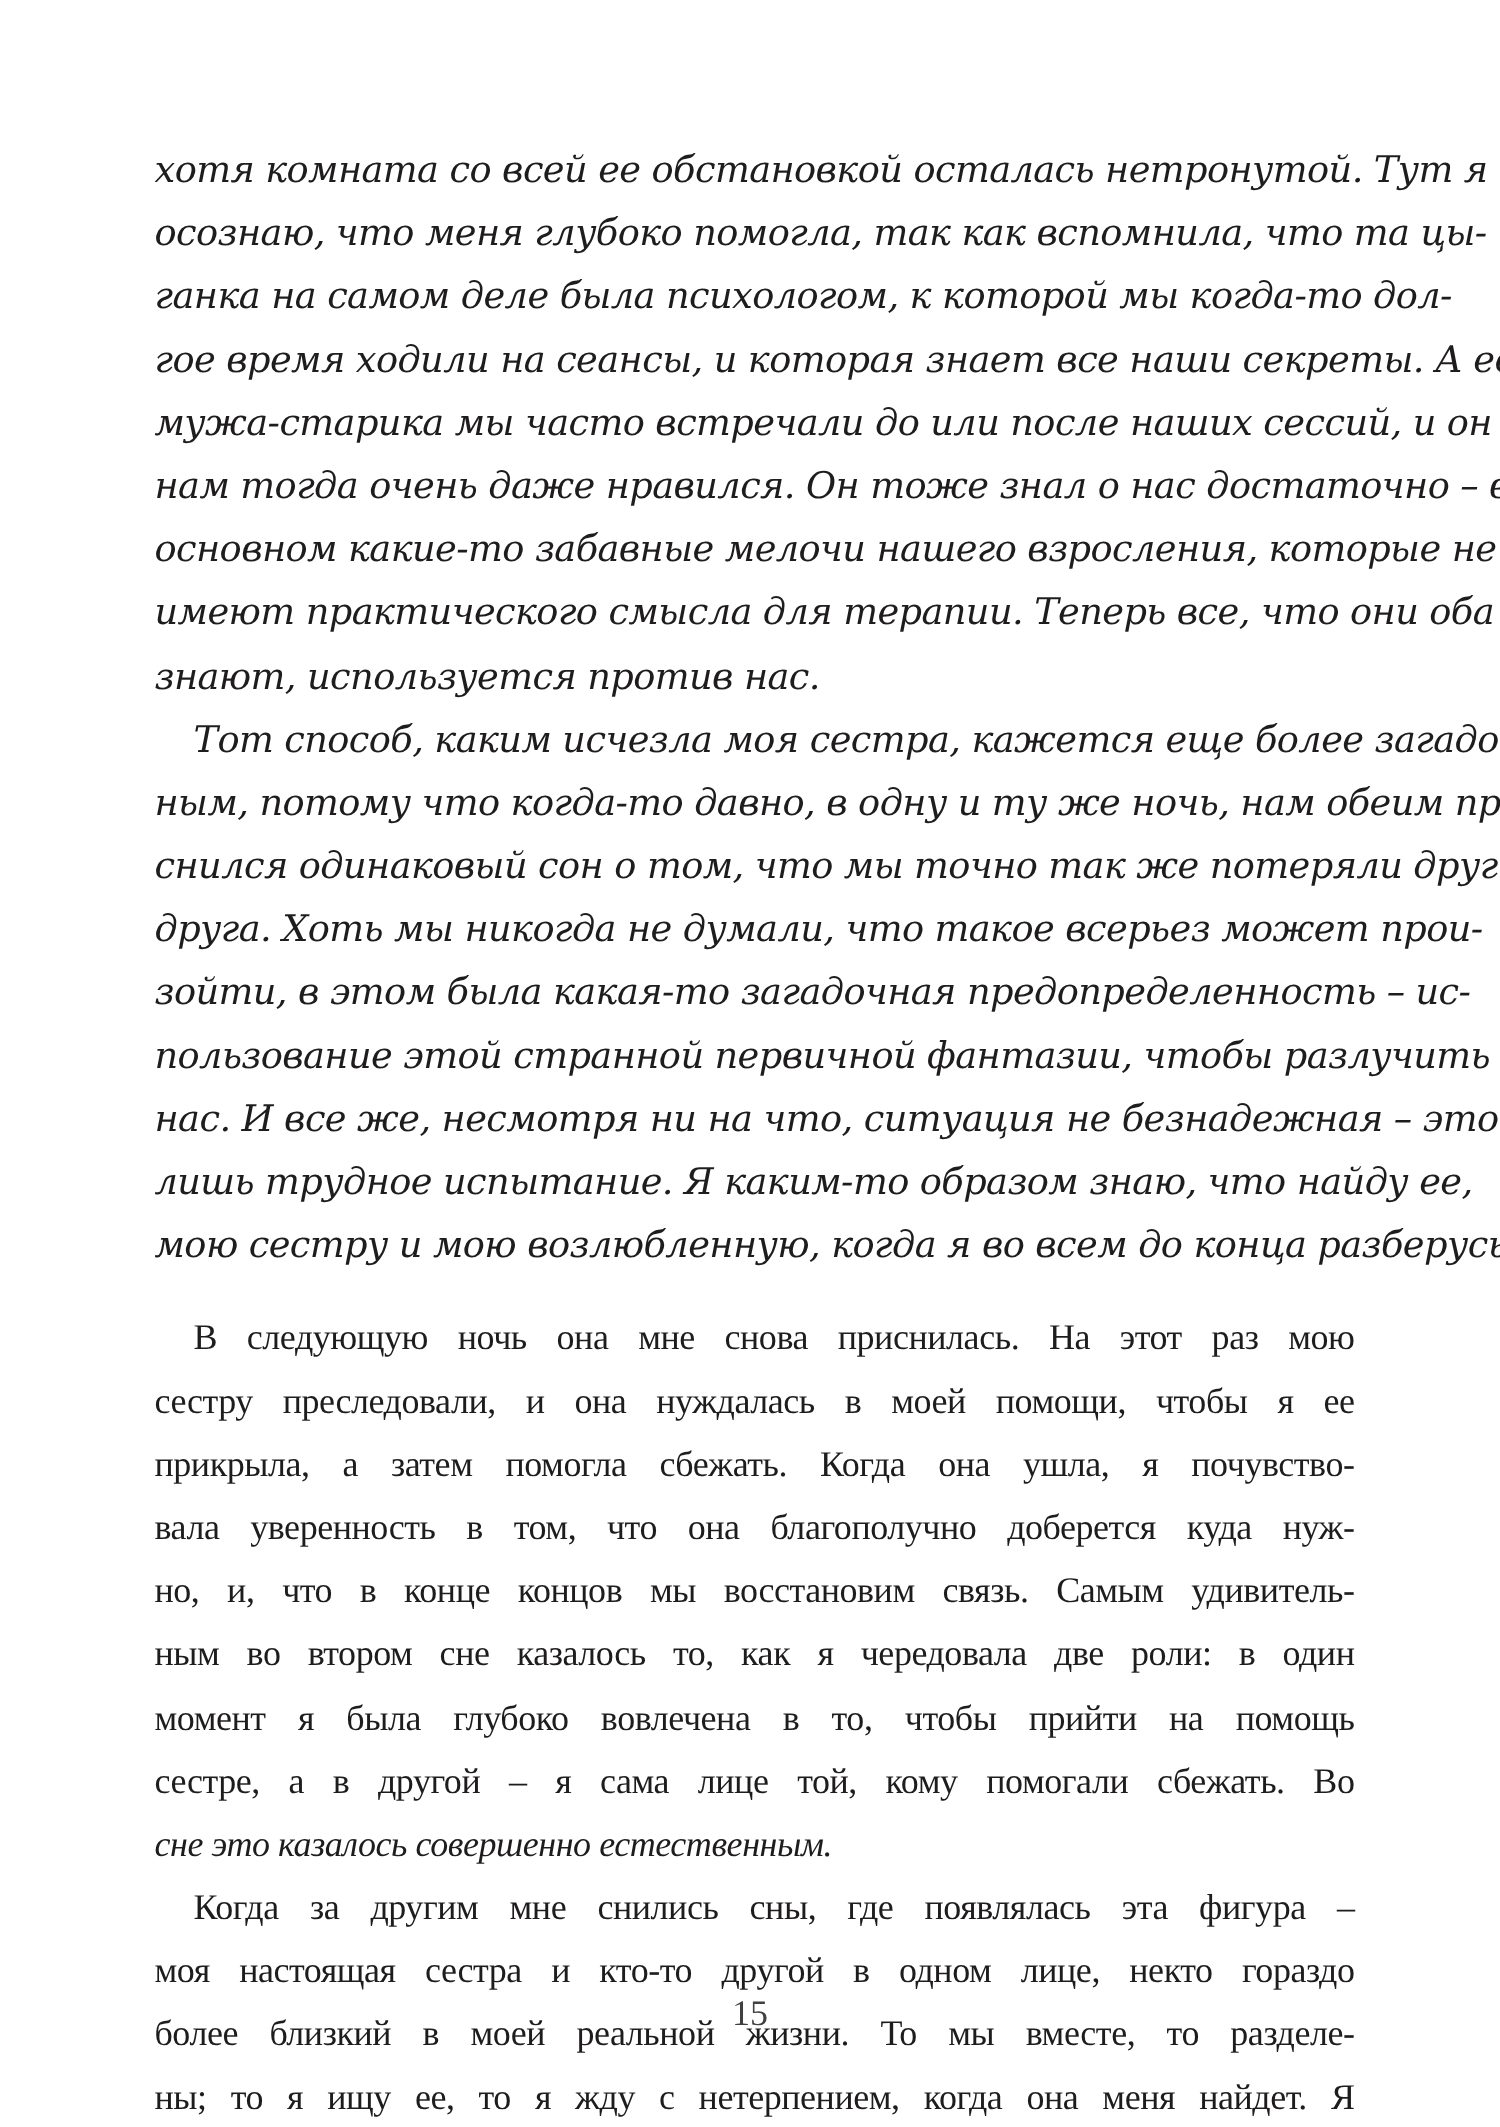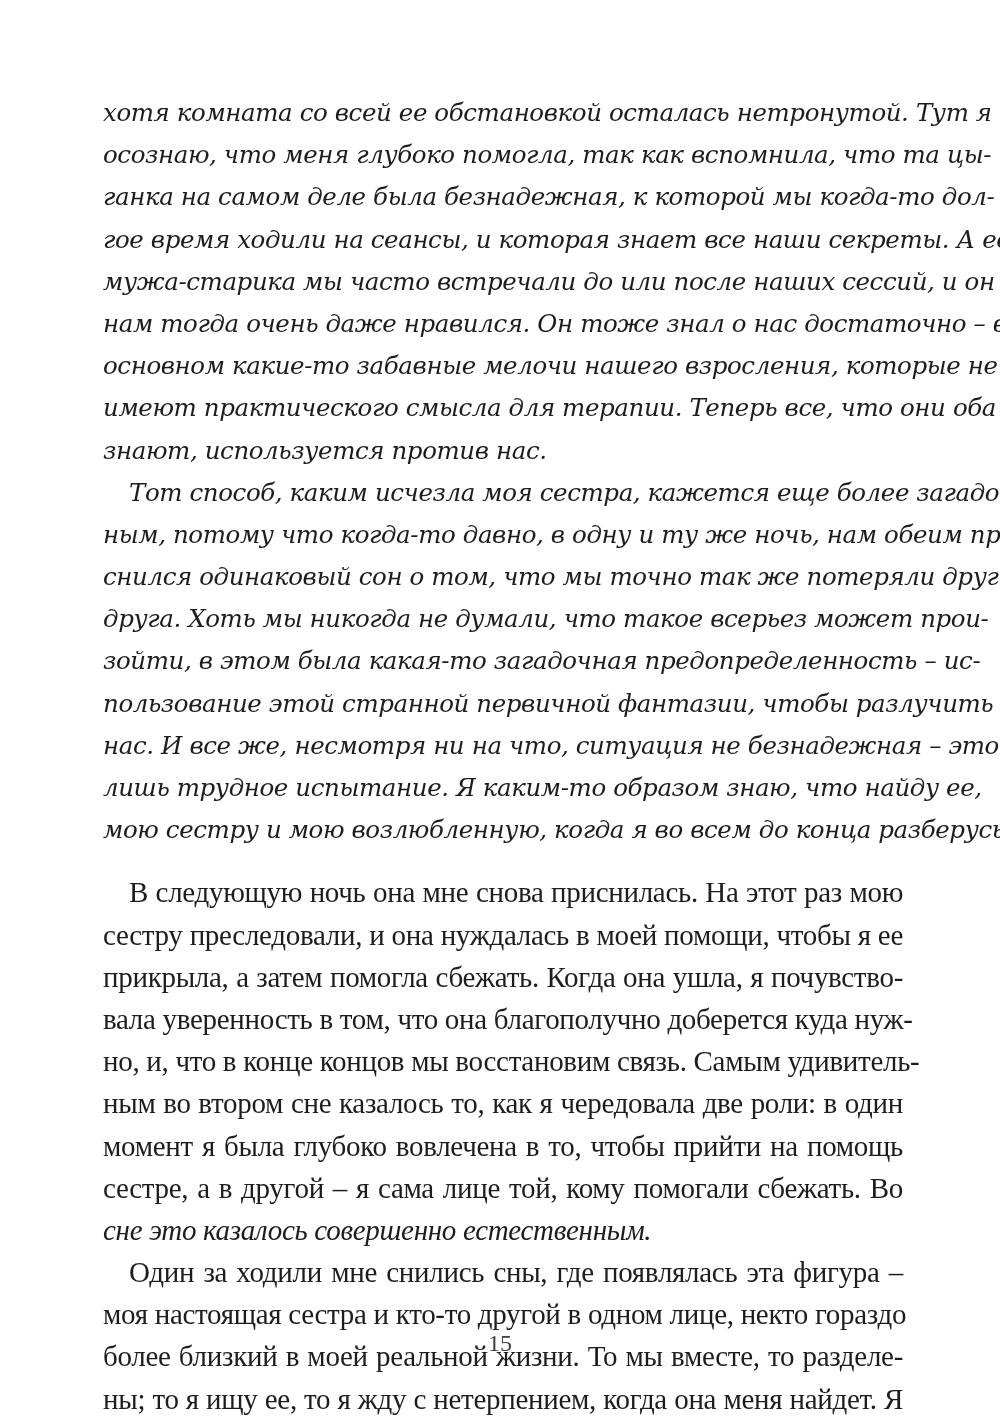--- a/index.html
+++ b/index.html
@@ -3,34 +3,34 @@
 <meta charset="utf-8">
 <style>
   html, body { margin: 0; padding: 0; background: #ffffff; }
   body { width: 1000px; height: 1418px; position: relative; overflow: hidden; }
   .page { position: absolute; left: 103px; top: 92px; width: 800px; color: #1e1c1c; }
   .line { height: 42.2px; line-height: 42.2px; font-size: 27px; white-space: nowrap;
           text-align: justify; text-align-last: justify; overflow: visible; }
   .line.last { text-align-last: left; font-style: italic; }
   .line.indent { padding-left: 26px; }
   .italic .line { font-family: "DejaVu Serif", "Liberation Serif", serif; font-style: italic; font-size: 24.5px; letter-spacing: -0.4px; }
-  .regular .line { font-family: "Liberation Serif", "DejaVu Serif", serif; font-size: 29px; letter-spacing: -0.3px; }
+  .regular .line { font-family: "Liberation Serif", "DejaVu Serif", serif; font-size: 24px; letter-spacing: -0.3px; }
   .gap { height: 20px; }
   .page-number { position: absolute; top: 1330px; left: 0; width: 1000px; text-align: center;
                  font-family: "Liberation Serif", serif; font-size: 24px; color: #404040; }
 </style>
 </head>
 <body>
 
 <div class="page">
   <div class="italic">
     <div>
       <div class="line">хотя комната со всей ее обстановкой осталась нетронутой. Тут я</div>
       <div class="line">осознаю, что меня глубоко помогла, так как вспомнила, что та цы-</div>
-      <div class="line">ганка на самом деле была безнадежная, к которой мы когда-то дол-</div>
+      <div class="line">ганка на самом деле была психологом, к которой мы когда-то дол-</div>
       <div class="line">гое время ходили на сеансы, и которая знает все наши секреты. А её</div>
       <div class="line">мужа-старика мы часто встречали до или после наших сессий, и он</div>
       <div class="line">нам тогда очень даже нравился. Он тоже знал о нас достаточно – в</div>
       <div class="line">основном какие-то забавные мелочи нашего взросления, которые не</div>
       <div class="line">имеют практического смысла для терапии. Теперь все, что они оба</div>
       <div class="line last">знают, используется против нас.</div>
     </div>
     <div>
       <div class="line indent">Тот способ, каким исчезла моя сестра, кажется еще более загадоч-</div>
       <div class="line">ным, потому что когда-то давно, в одну и ту же ночь, нам обеим при-</div>
@@ -52,21 +52,21 @@
       <div class="line">сестру преследовали, и она нуждалась в моей помощи, чтобы я ее</div>
       <div class="line">прикрыла, а затем помогла сбежать. Когда она ушла, я почувство-</div>
       <div class="line">вала уверенность в том, что она благополучно доберется куда нуж-</div>
       <div class="line">но, и, что в конце концов мы восстановим связь. Самым удивитель-</div>
       <div class="line">ным во втором сне казалось то, как я чередовала две роли: в один</div>
       <div class="line">момент я была глубоко вовлечена в то, чтобы прийти на помощь</div>
       <div class="line">сестре, а в другой – я сама лице той, кому помогали сбежать. Во</div>
       <div class="line last">сне это казалось совершенно естественным.</div>
     </div>
     <div>
-      <div class="line indent">Один за ходили мне снились сны, где появлялась эта фигура –</div>
+      <div class="line indent">Когда за другим мне снились сны, где появлялась эта фигура –</div>
       <div class="line">моя настоящая сестра и кто-то другой в одном лице, некто гораздо</div>
       <div class="line">более близкий в моей реальной жизни. То мы вместе, то разделе-</div>
       <div class="line">ны; то я ищу ее, то я жду с нетерпением, когда она меня найдет. Я</div>
 
     </div>
   </div>
 </div>
 
 <div class="page-number">15</div>
 

